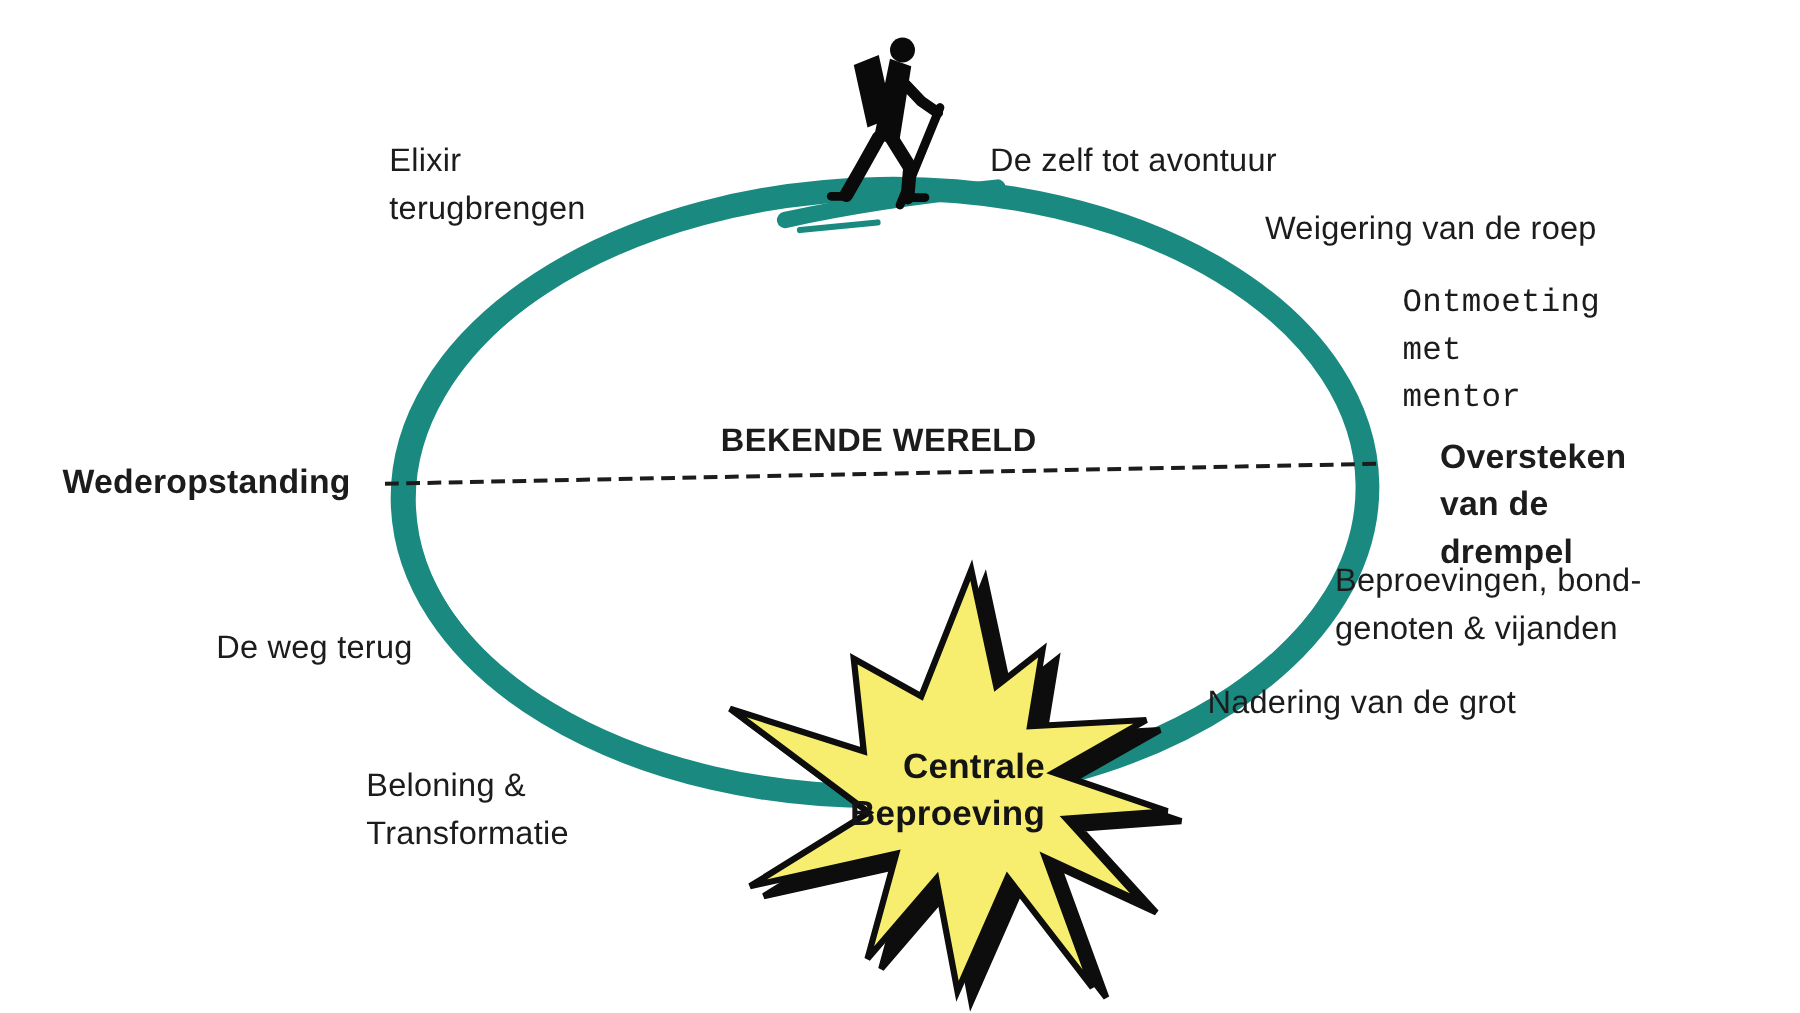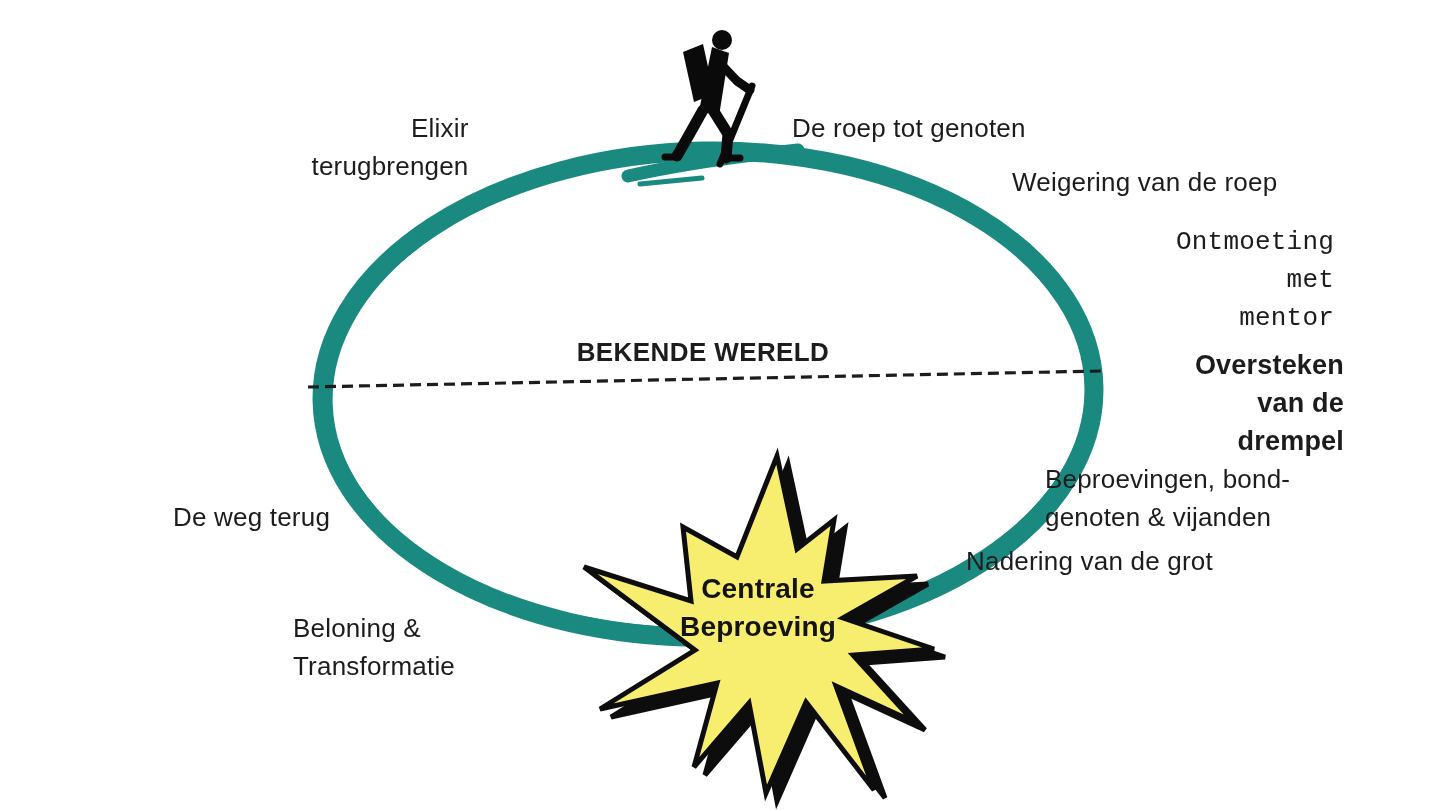--- a/index.html
+++ b/index.html
@@ -22,21 +22,21 @@
   .star-shadow { fill: var(--star-outline, #0d0d0d); stroke: var(--star-outline, #0d0d0d); stroke-width: 5; stroke-linejoin: miter; }
   .star-main { fill: var(--star-fill, #f7ee6f); stroke: var(--star-outline, #0d0d0d); stroke-width: 5; stroke-linejoin: miter; }
 
   .label {
     position: absolute;
     font-size: 26px;
     line-height: 38px;
     white-space: pre-line;
     letter-spacing: 0.2px;
   }
-  .label--center { transform: translateX(-50%); text-align: right; }
+  .label--center { transform: translateX(-50%); text-align: left; }
   .label--bold { font-weight: 700; font-size: 27px; }
   .label--world { font-weight: 800; font-size: 26px; letter-spacing: 0.4px; transform: translateX(-50%); }
   .label--star {
     font-weight: 700;
     font-size: 28px;
     line-height: 38px;
     color: var(--star-text, #141414);
     transform: translateX(-50%);
     text-align: center;
   }
@@ -72,41 +72,42 @@
 
     <g>
       <polygon class="star-shadow" transform="translate(11,8)" points="777,456 797,549 834,520 824,581 917,576 843,618 934,649 853,655 914,722 836,686 874,790 806,702 766,793 749,703 694,767 717,683 600,709 695,650 584,567 691,601 683,527 737,557"></polygon>
       <polygon class="star-main" points="777,456 797,549 834,520 824,581 917,576 843,618 934,649 853,655 914,722 836,686 874,790 806,702 766,793 749,703 694,767 717,683 600,709 695,650 584,567 691,601 683,527 737,557"></polygon>
     </g>
   </svg>
 
   <div class="label label--center" style="left:390px; top:109px;">Elixir
 terugbrengen</div>
 
-  <div class="label" style="left:792px; top:109px;">De roep tot genoten</div>
+  <div class="label" style="left:792px; top:109px;">De zelf tot avontuur</div>
 
   <div class="label" style="left:1012px; top:163px;">Weigering van de roep</div>
 
   <div class="label label--center" style="left:1228px; top:223px;font-family:Liberation Mono, monospace;">Ontmoeting met
 mentor</div>
 
   <div class="label label--center label--bold" style="left:1248px; top:346px;">Oversteken van de
 drempel</div>
 
-  <div class="label" style="left:1045px; top:445px;margin-top:15px;">Beproevingen, bond-
+  <div class="label" style="left:1068px; top:445px;">Beproevingen, bond-
 genoten &amp; vijanden</div>
 
   <div class="label" style="left:966px; top:542px;">Nadering van de grot</div>
 
   <div class="label" style="left:173px; top:498px;">De weg terug</div>
 
   <div class="label" style="left:293px; top:609px;">Beloning &amp;
 Transformatie</div>
 
+  <div class="label label--bold" style="left:50px; top:366px;">Wederopstanding</div>
 
 
   <div class="label label--world" style="left:703px; top:333px;">BEKENDE WERELD</div>
 
 
-  <div class="label label--star" style="left:758px; top:570px;">Centrale
+  <div class="label label--star" style="left:758px; top:594px;text-align:right;">Centrale
 Beproeving</div>
 
 </div>
 
 </body></html>

